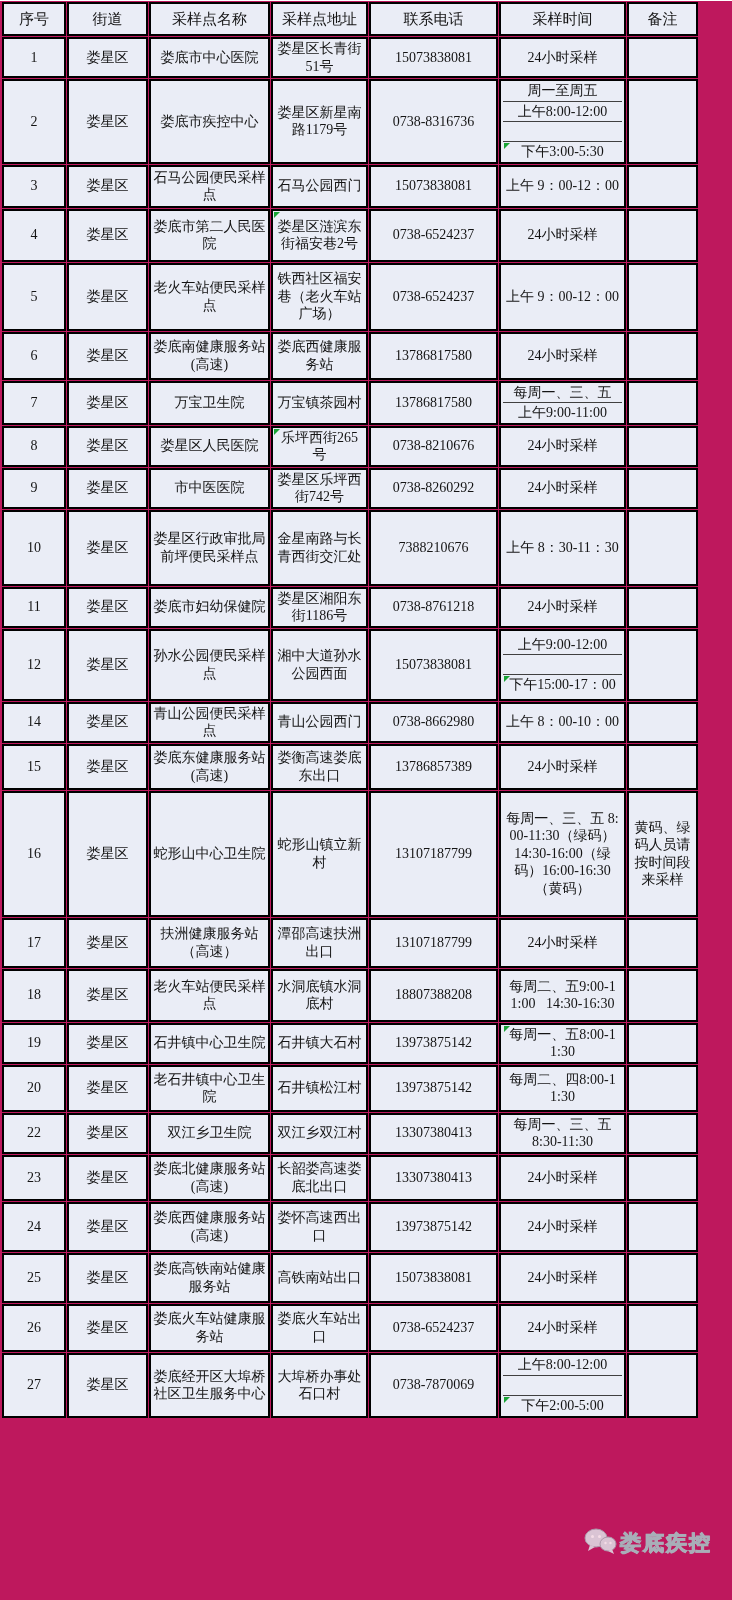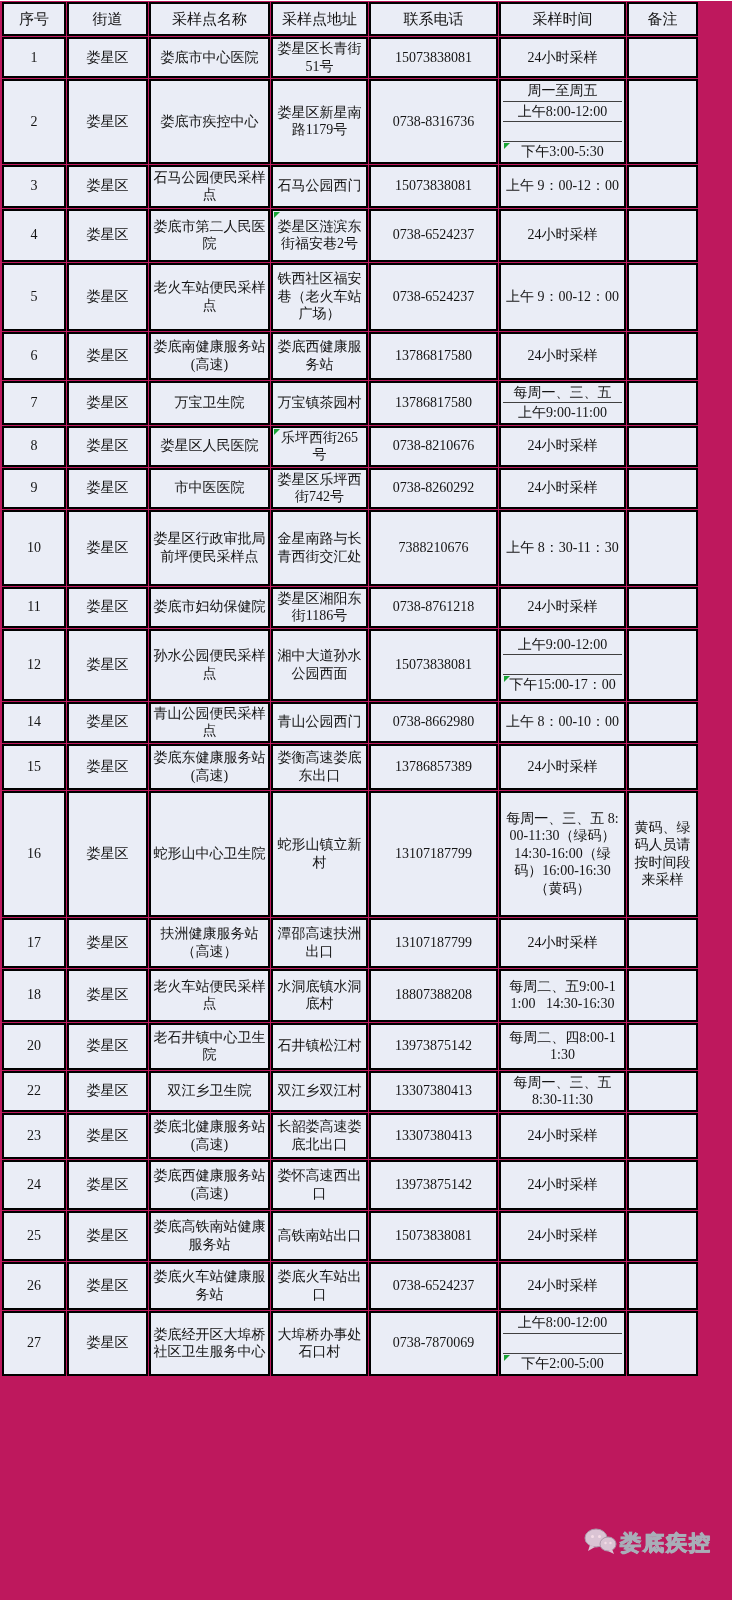--- a/index.html
+++ b/index.html
@@ -235,20 +235,31 @@
           <td class="c-num">18</td>
           <td class="c-street">娄星区</td>
           <td class="c-name">老火车站便民采样点</td>
           <td class="c-addr">水洞底镇水洞底村</td>
           <td class="c-phone">18807388208</td>
           <td class="c-time">
             <div class="tpart">每周二、五9:00-11:00   14:30-16:30</div>
           </td>
           <td class="c-remark"></td>
         </tr>
+        <tr style="height: 33px;">
+          <td class="c-num">19</td>
+          <td class="c-street">娄星区</td>
+          <td class="c-name">石井镇中心卫生院</td>
+          <td class="c-addr">石井镇大石村</td>
+          <td class="c-phone">13973875142</td>
+          <td class="c-time">
+            <div class="tpart">每周一、五8:00-11:30<span class="tri"></span></div>
+          </td>
+          <td class="c-remark"></td>
+        </tr>
         <tr style="height: 47px;">
           <td class="c-num">20</td>
           <td class="c-street">娄星区</td>
           <td class="c-name">老石井镇中心卫生院</td>
           <td class="c-addr">石井镇松江村</td>
           <td class="c-phone">13973875142</td>
           <td class="c-time">
             <div class="tpart">每周二、四8:00-11:30</div>
           </td>
           <td class="c-remark"></td>

